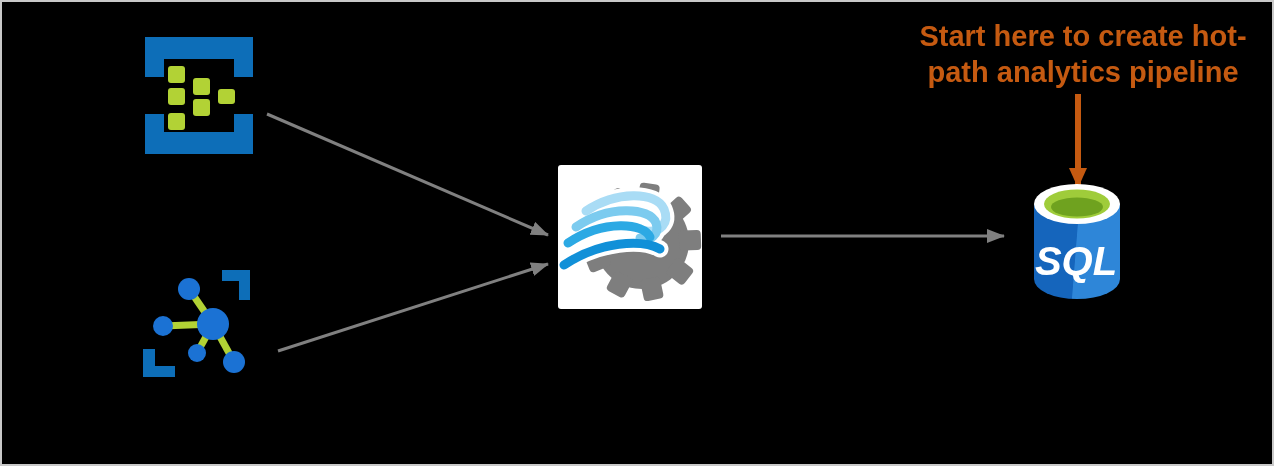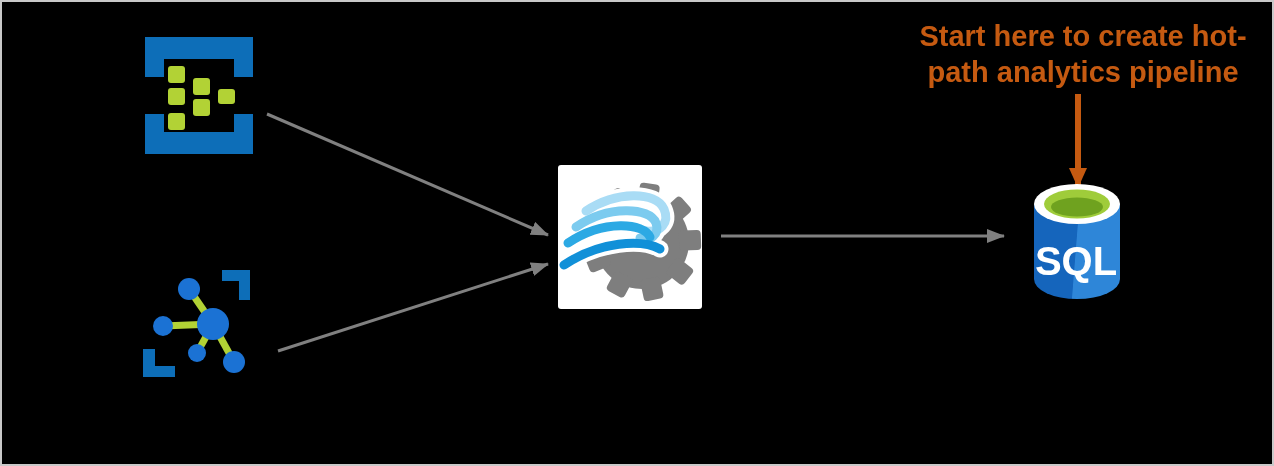--- a/index.html
+++ b/index.html
@@ -1,21 +1,21 @@
 <!DOCTYPE html>
 <html><head>
 <meta charset="utf-8">
 <style>
   html,body { margin:0; padding:0; background:#000; }
   .stage {
     position:relative; width:1274px; height:466px;
     background:#000000; border:2px solid #C9C9C9; box-sizing:border-box;
     overflow:hidden; font-family:"Liberation Sans", sans-serif;
   }
-  .node { position:absolute; }
+  .node { position:absolute;font-style:italic; }
   .node svg { display:block; width:100%; height:100%; }
   #event-hubs { left:143px; top:35px;  width:108px; height:117px; }
   #iot-hub    { left:141px; top:268px; width:107px; height:107px; }
   #stream-analytics {
     left:556px; top:163px; width:144px; height:144px;
     background:#FFFFFF; border-radius:3px;
   }
   #sql-db { left:1028px; top:178px; width:94px; height:124px; }
   #arrows { position:absolute; left:0; top:0; width:1270px; height:462px; pointer-events:none; }
   .annotation {

